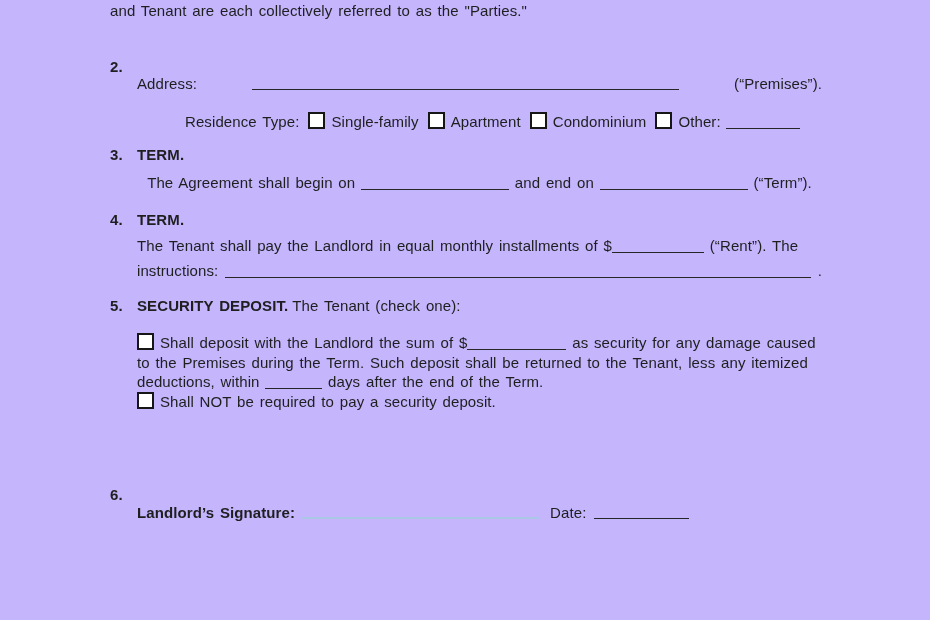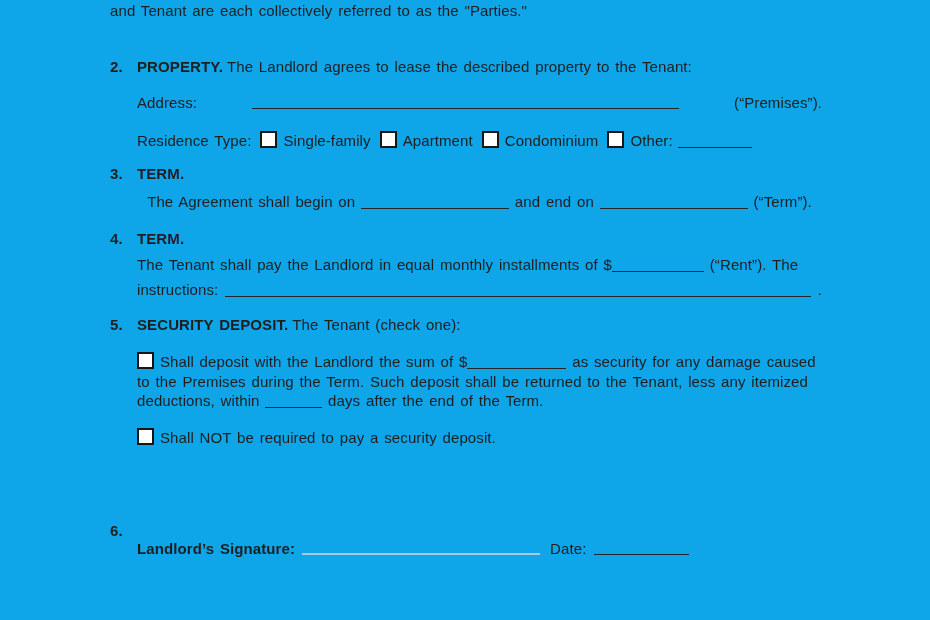--- a/index.html
+++ b/index.html
@@ -1,18 +1,18 @@
 <!DOCTYPE html>
 <html><head>
 <meta charset="utf-8">
 <style>
   html,body { margin:0; padding:0; background:#ffffff; }
   .page {
     position:relative; width:930px; height:620px; box-sizing:border-box;
-    background:#0ea5e9; padding:1px 108px 0 110px;
+    background:#c4b5fd; padding:1px 108px 0 110px;
     font-family:"Liberation Sans","DejaVu Sans",sans-serif;
     font-size:15px; line-height:19px; color:#1f1f1f;
     word-spacing:1.5px; letter-spacing:0.1px;
     overflow:hidden;
   }
   .b { font-weight:bold; }
   .section { display:grid; grid-template-columns:27px 1fr; }
   .num { grid-column:1; font-weight:bold; }
   .body { grid-column:2; }
   .shead { grid-column:2; }
@@ -38,52 +38,49 @@
 
   
   .fillrow { display:flex; align-items:flex-end; }
   .fillrow .blank { flex:1; margin:0 7px 3px 7px; vertical-align:baseline; }
   .fillrow .tail { margin-left:0; white-space:nowrap; }
 
   
   .intro { margin-top:0; }
   .sec-property { margin-top:37px; }
   .addr-row { margin-top:17px; height:19px;gap:48px; }
-  .res-row { margin-top:19px; }
+  .res-row { margin-top:19px;margin-left:48px; }
   .res-row .cb { margin-left:9px; }
   .res-row .cb:first-of-type { margin-left:8px; }
   .sec-term { margin-top:14px; }
   .term-line { margin-top:9px;text-align:center; }
   .sec-rent { margin-top:18px; }
   .rent-para { margin-top:5px; line-height:24.5px; }
   .rent-para .fillrow { height:24.5px; }
   .rent-para .fillrow .blank { margin-bottom:5px; }
   .sec-security { margin-top:13px; }
   .dep-opt1 { margin-top:18px; line-height:19.5px; }
-  .dep-opt2 { margin-top:17px; }
+  .dep-opt2 { }
   .sec-signatures { margin-top:74px; }
   .sig-row { margin-top:18px; height:20px; display:flex; align-items:center; }
   .sig-row .sig-field {
     width:238px; height:13px; border-bottom:2px solid #aac7e6; margin:0 10px 2px 7px;
   }
   .sig-row .date-label { }
   .sig-row .date-blank { width:95px; height:13px; border-bottom:1.8px solid #262626; margin:0 0 2px 8px; }
 </style>
 </head>
 <body>
 
 <div class="page">
 
   <div class="intro">and Tenant are each collectively referred to as the "Parties."</div>
 
   <div class="section sec-property">
     <span class="num">2.</span>
-    <div class="shead">
-      <span class="b">PROPERTY.</span><span class="lead">The Landlord agrees to lease the described property to the Tenant:</span>
-    </div>
 
     <div class="body addr-row fillrow">
       <span>Address:</span>
       <span class="blank"></span>
       <span class="tail">(“Premises”).</span>
     </div>
 
     <div class="body res-row">
       <span>Residence Type:</span><span class="cb"></span><span>Single-family</span><span class="cb"></span><span>Apartment</span><span class="cb"></span><span>Condominium</span><span class="cb"></span><span>Other:</span>
       <span class="blank w-other"></span>

